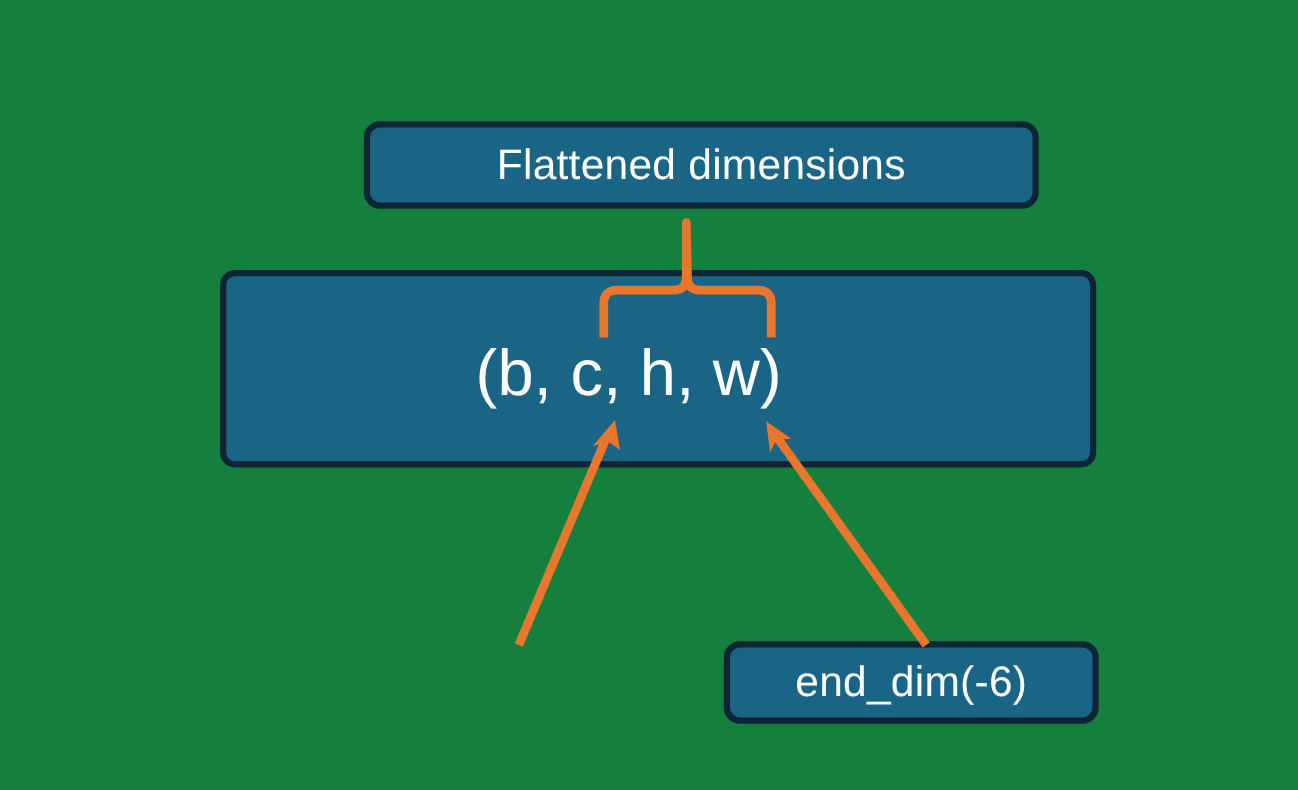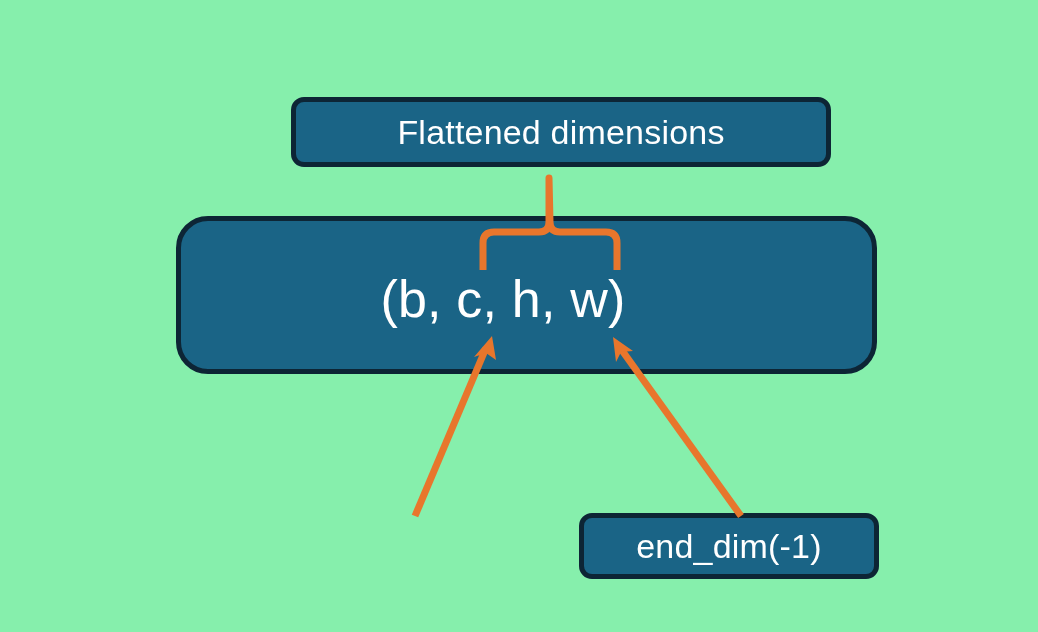--- a/index.html
+++ b/index.html
@@ -7,21 +7,21 @@
     padding: 0;
     background: #ffffff;
   }
   body {
     font-family: "Liberation Sans", sans-serif;
   }
   #canvas {
     position: relative;
     width: 1038px;
     height: 632px;
-    background: #86efac;
+    background: #15803d;
     overflow: hidden;
   }
   .node {
     position: absolute;
     box-sizing: border-box;
     background: #1a6486;
     border: 5px solid #0d2535;
     border-radius: 14px;
     display: flex;
     align-items: center;
@@ -37,21 +37,21 @@
     width: 540px;
     height: 70px;
     font-size: 34px;
     border-radius: 13px;
   }
   #node-shape {
     left: 176px;
     top: 216px;
     width: 701px;
     height: 158px;
-    border-radius: 32px;
+    border-radius: 12px;
     font-size: 52px;
     padding-left: 47px;
   }
   #node-shape .shape-text {
     position: relative;
     left: -47px;
     top: 4px;
   }
   #node-start {
     left: 269px;
@@ -86,21 +86,21 @@
   <div class="node" id="node-flattened">
     <span>Flattened dimensions</span>
   </div>
 
   <div class="node" id="node-shape">
     <span class="shape-text">(b, c, h, w)</span>
   </div>
 
 
   <div class="node" id="node-end">
-    <span>end_dim(-1)</span>
+    <span>end_dim(-6)</span>
   </div>
 
   <svg id="connectors" viewBox="0 0 1038 632">
 
     <path d="M 483 270
              L 483 243
              Q 483 232 494 232
              L 539 232
              Q 549 232 549 222
              L 549 178

